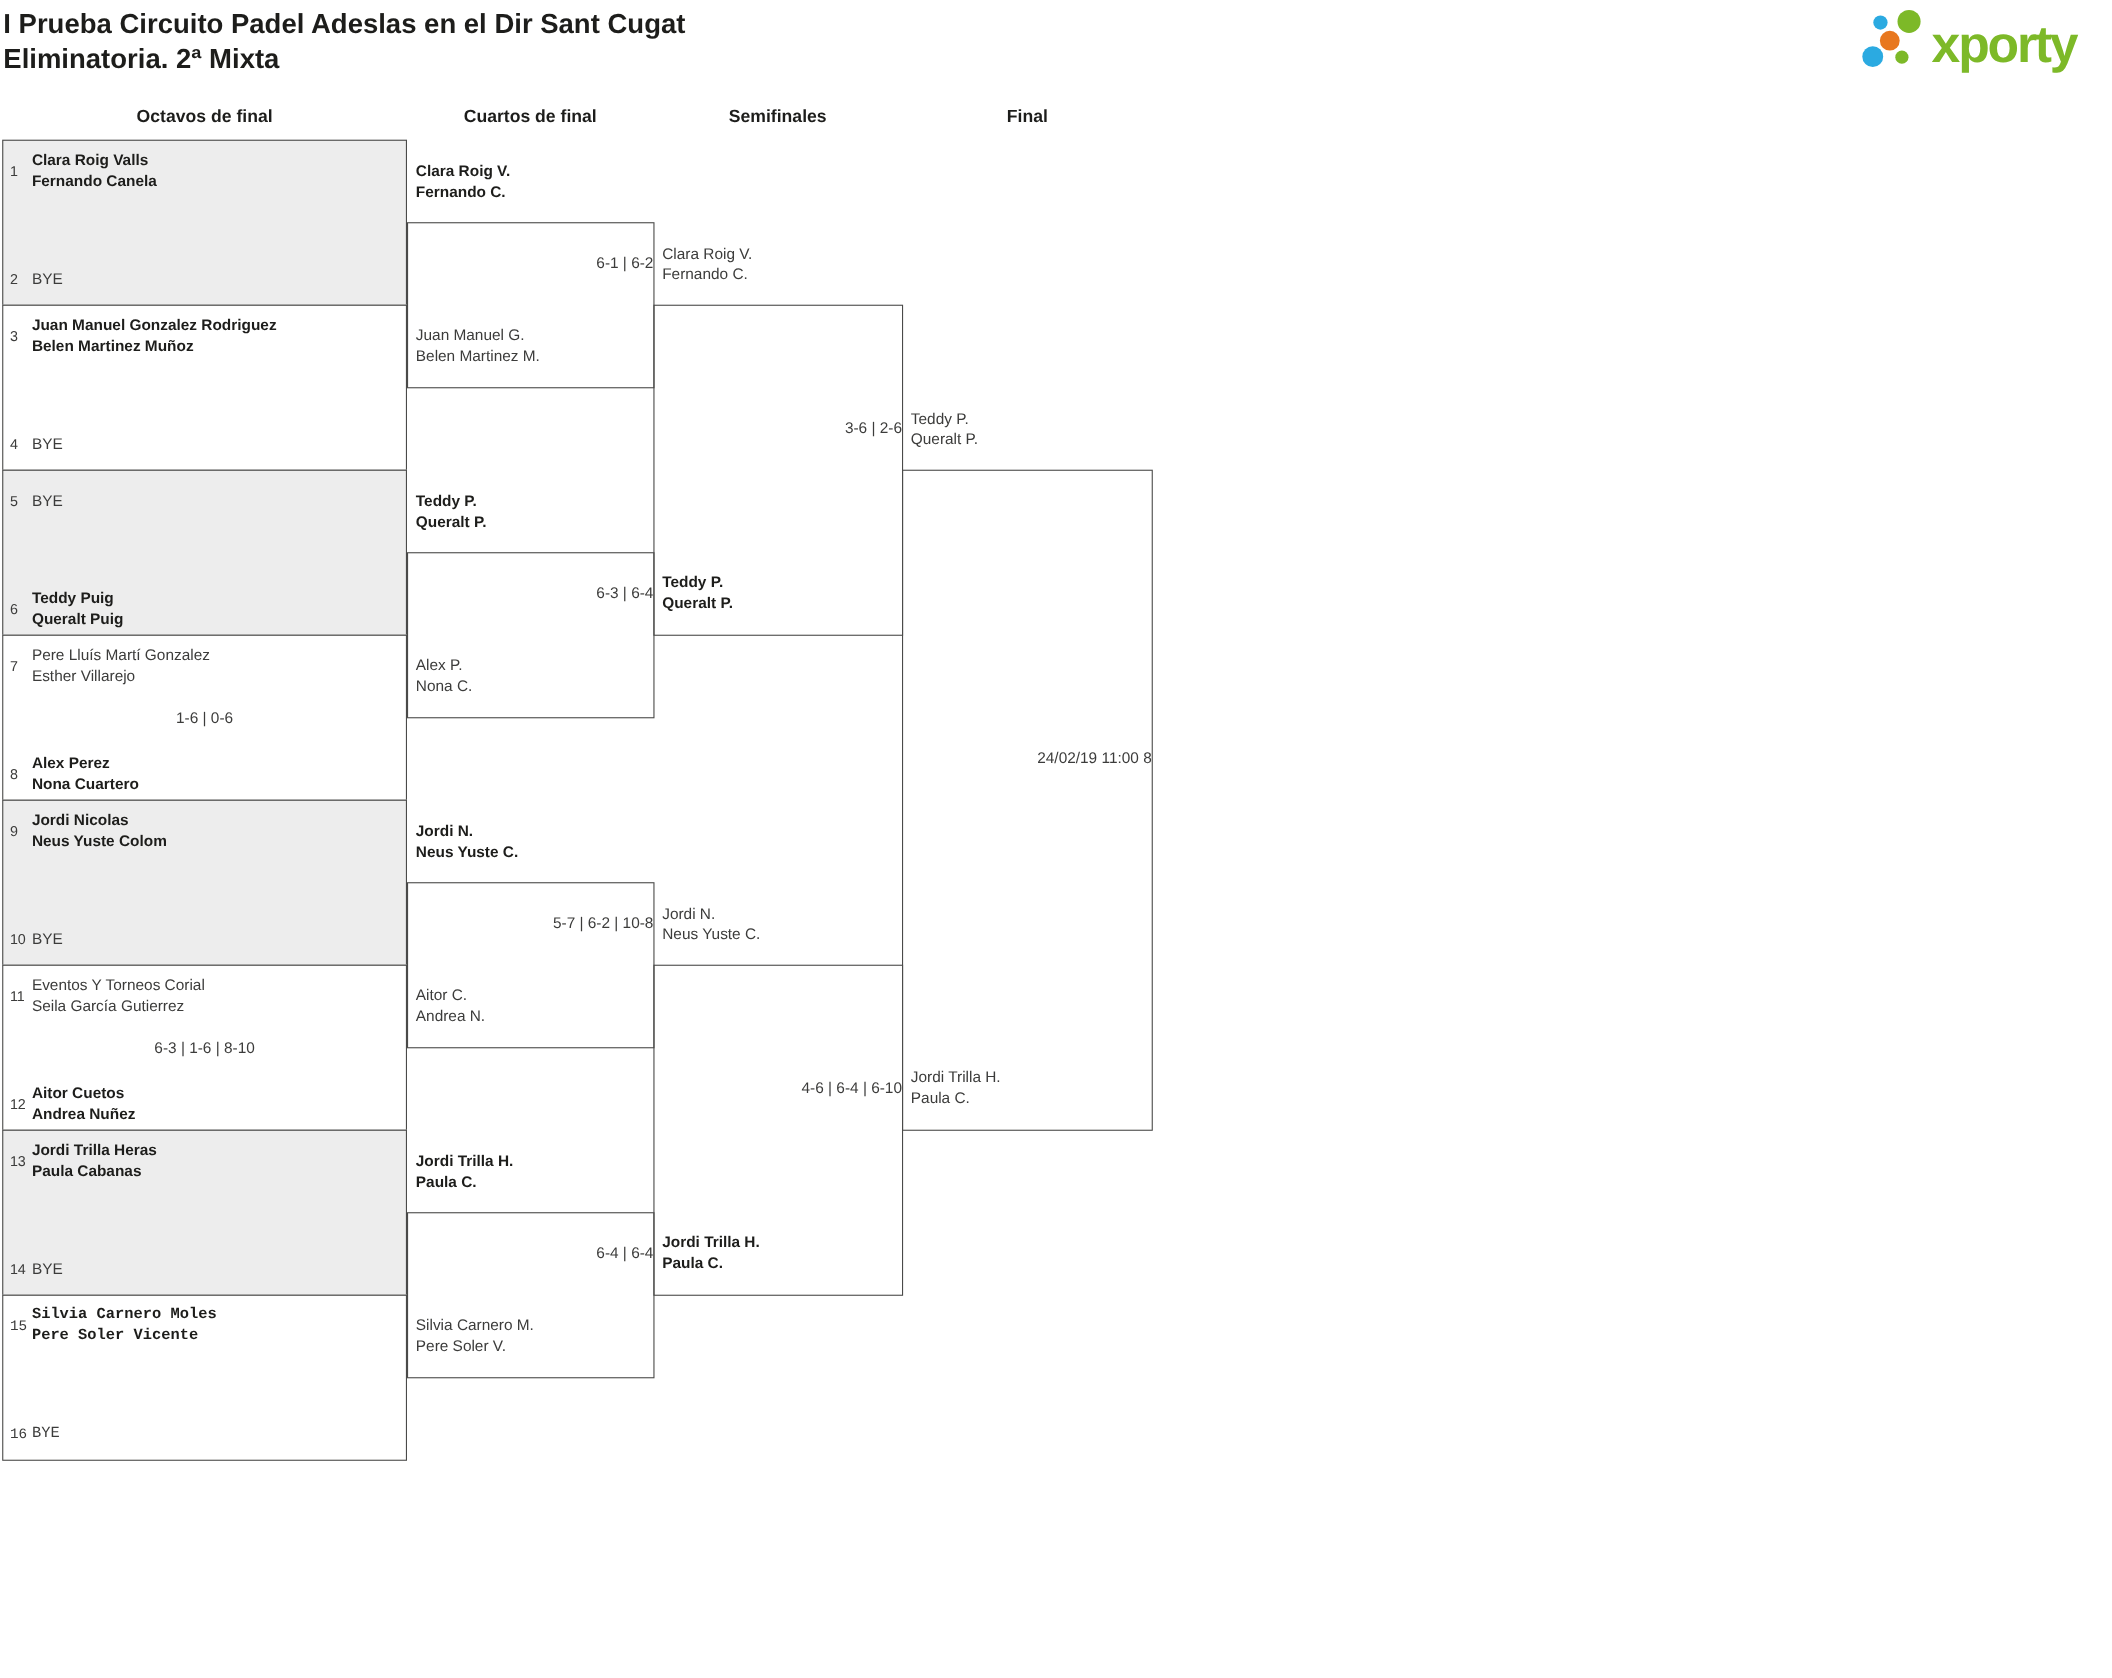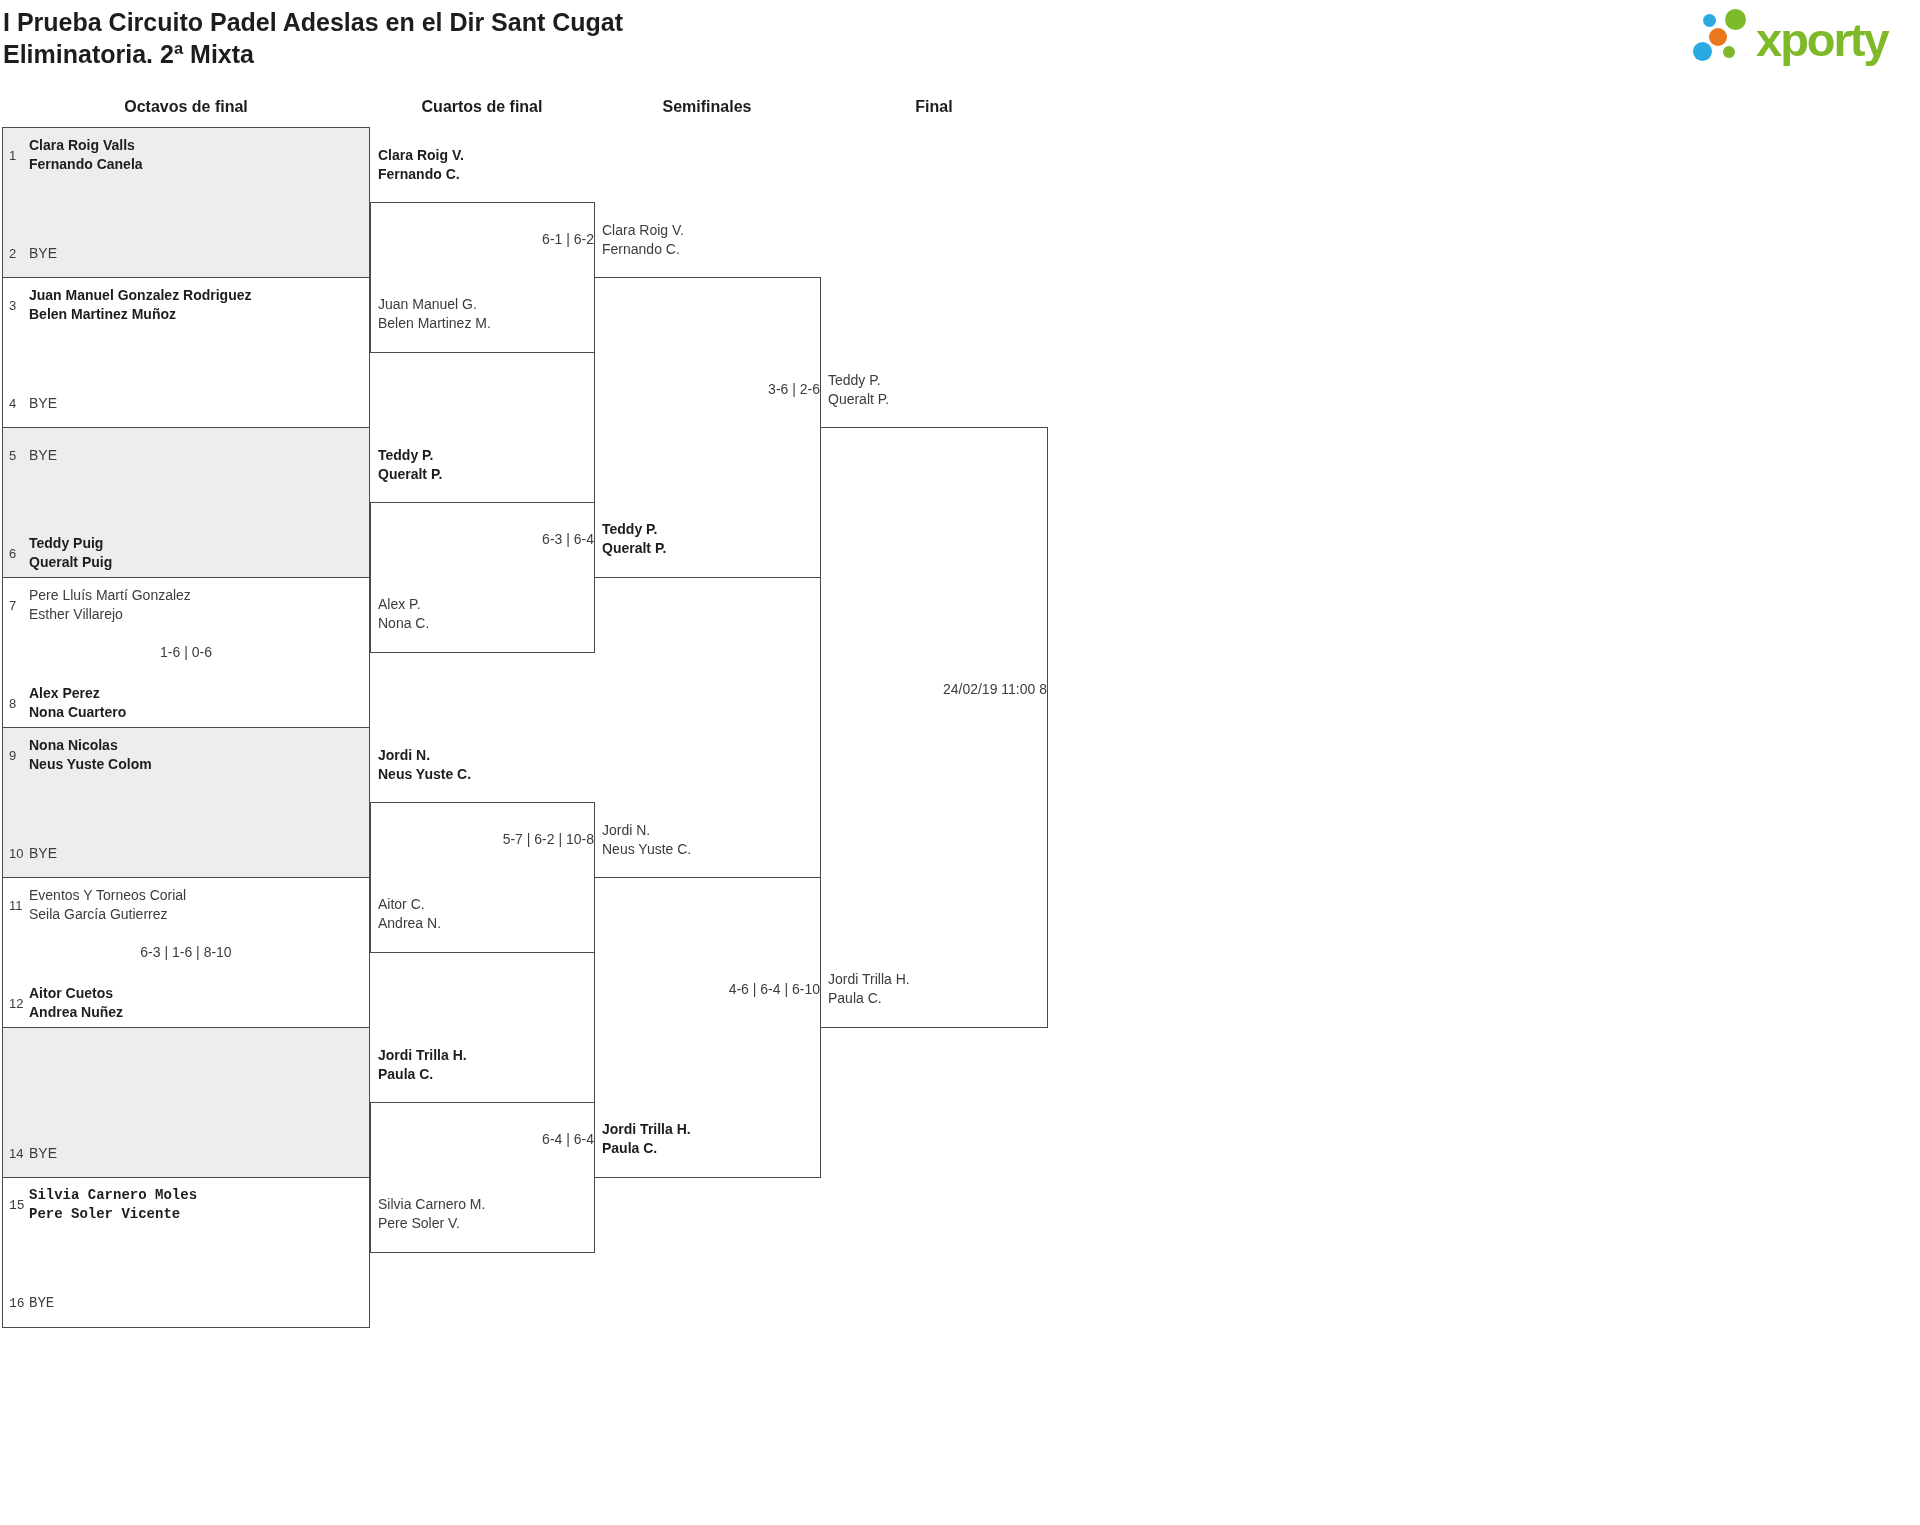--- a/index.html
+++ b/index.html
@@ -129,21 +129,21 @@
           <span class="nm w">Alex Perez</span>
           <span class="nm w">Nona Cuartero</span>
         </span>
     </div>
   </div>
 
   <div class="m16 shaded" style="top:727px;">
     <div class="slot s1">
       <span class="seed">9</span>
       <span class="names">
-          <span class="nm w">Nona Nicolas</span>
+          <span class="nm w">Jordi Nicolas</span>
           <span class="nm w">Neus Yuste Colom</span>
         </span>
     </div>
     <div class="slot s2">
       <span class="seed">10</span>
       <span class="names">
           <span class="nm">BYE</span>
         </span>
     </div>
   </div>
@@ -160,20 +160,27 @@
     <div class="slot s2">
       <span class="seed">12</span>
       <span class="names">
           <span class="nm w">Aitor Cuetos</span>
           <span class="nm w">Andrea Nuñez</span>
         </span>
     </div>
   </div>
 
   <div class="m16 shaded" style="top:1027px;">
+    <div class="slot s1">
+      <span class="seed">13</span>
+      <span class="names">
+          <span class="nm w">Jordi Trilla Heras</span>
+          <span class="nm w">Paula Cabanas</span>
+        </span>
+    </div>
     <div class="slot s2">
       <span class="seed">14</span>
       <span class="names">
           <span class="nm">BYE</span>
         </span>
     </div>
   </div>
 
   <div class="m16" style="top:1177px;font-family:Liberation Mono, monospace;">
     <div class="slot s1">

